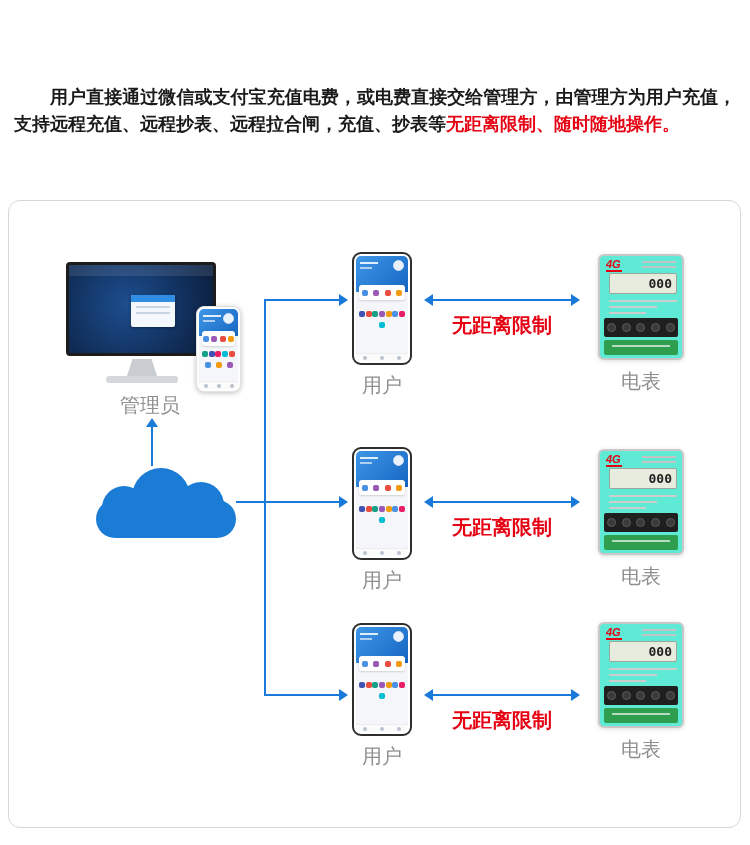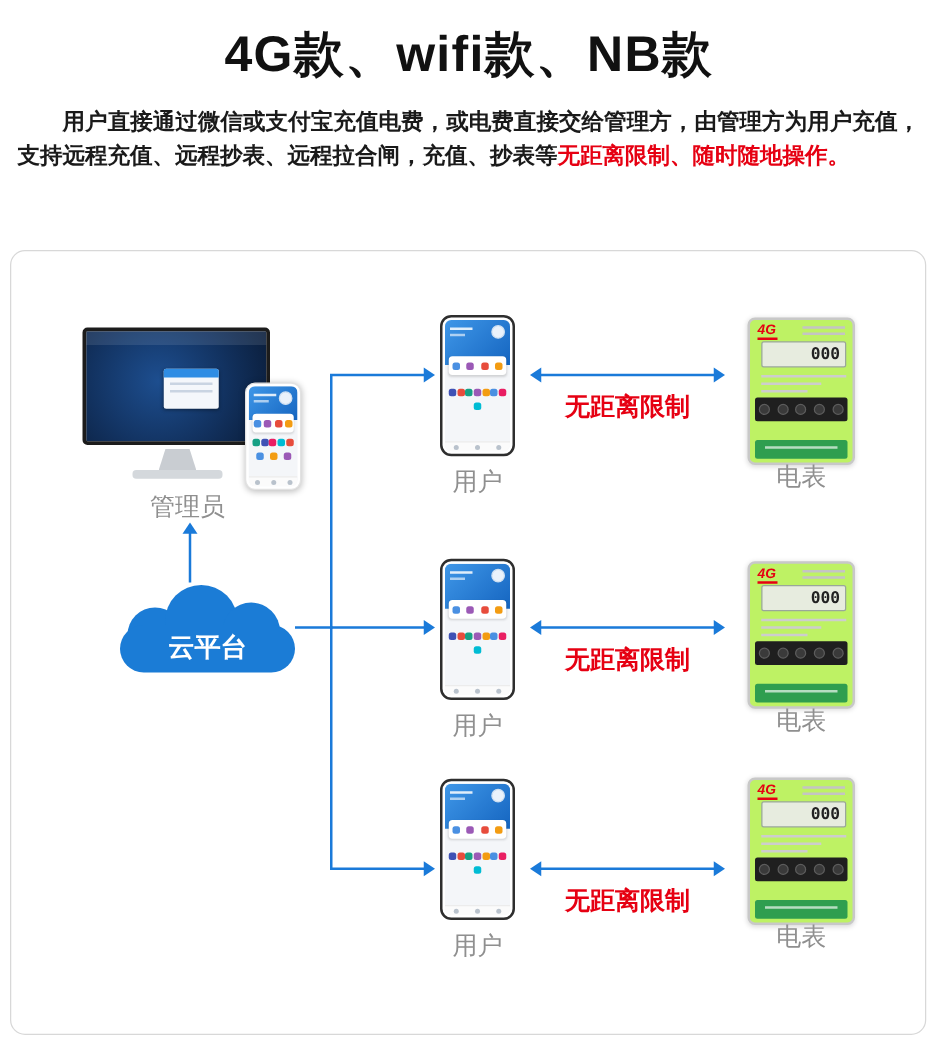--- a/index.html
+++ b/index.html
@@ -85,21 +85,21 @@
   .arrow-dbl::after { content:''; position:absolute; right:-8px; top:-5px;
            border-top:6px solid transparent; border-bottom:6px solid transparent;
            border-left:9px solid #1a7ad9; }
   .link-label { position:absolute; text-align:center; color:#e60012; font-weight:bold; font-size:20px; }
 
   
   .user-phone { position:absolute; left:352px; width:60px; height:113px;
            border:2px solid #2e2e2e; border-radius:9px; background:#fff; padding:2px; }
 
   
-  .meter { position:absolute; left:598px; width:86px; height:118px; background:#bef264;
+  .meter { position:absolute; left:598px; width:86px; height:106px; background:#5eead4;
            border:2px solid #c8c8c8; border-radius:6px; box-shadow:0 1px 4px rgba(0,0,0,.15); }
   .meter-badge { position:absolute; left:6px; top:2px; color:#e60012; font-weight:bold;
            font-style:italic; font-size:11px; }
   .meter-badge::after { content:''; position:absolute; left:0; bottom:-2px; width:16px; height:2px; background:#e60012; }
   .meter-toplines { position:absolute; right:6px; top:5px; width:34px; }
   .meter-toplines div { height:2px; background:#c4c4c4; margin-bottom:3px; }
   .meter-lcd { position:absolute; left:9px; top:17px; width:68px; height:21px;
            background:#e7ecdf; border:1px solid #9aa79a; border-radius:2px;
            text-align:right; padding:2px 4px; font-family:"DejaVu Sans Mono",monospace;
            font-size:13px; font-weight:bold; color:#222; line-height:15px; }
@@ -111,21 +111,20 @@
   .screw { width:9px; height:9px; border-radius:50%; background:#3a3a3a; border:1px solid #5c5c5c; }
   .meter-pcb { position:absolute; left:4px; right:4px; bottom:3px; height:15px;
            background:#2f9e4f; border-radius:2px; }
   .meter-pcb div { height:2px; background:rgba(255,255,255,.65); margin:5px 8px 0 8px; }
 </style>
 </head>
 <body>
 
 <div class="page">
 
-  <div class="title">4G款、wifi款、NB款</div>
 
   <p class="intro"><span>用户直接通过微信或支付宝充值电费，或电费直接交给管理方，由管理方为用户充值，支持远程充值、远程抄表、远程拉合闸，充值、抄表等</span><span class="hl">无距离限制、随时随地操作。</span></p>
 
   <div class="panel"></div>
 
   <div class="monitor-screen">
     <div class="monitor-topbar"></div>
     <div class="monitor-win">
       <div class="wbar"></div>
       <div class="wline"></div>
@@ -168,21 +167,20 @@
 
   <div class="label-gray" style="left:90px; top:392px; width:120px;font-family:Liberation Mono, monospace;">管理员</div>
 
   <div class="arrow-up" style="left:151px; top:426px; height:40px;"></div>
 
   <div class="cloud">
     <div class="puff p1"></div>
     <div class="puff p2"></div>
     <div class="puff p3"></div>
     <div class="base"></div>
-    <div class="cloud-label">云平台</div>
   </div>
 
   <div class="line" style="left:236px; top:501px; width:30px; height:2px;"></div>
   <div class="line" style="left:264px; top:300px; width:2px; height:396px;"></div>
   <div class="arrow-r" style="left:264px; top:299px; width:76px;"></div>
   <div class="arrow-r" style="left:264px; top:501px; width:76px;"></div>
   <div class="arrow-r" style="left:264px; top:694px; width:76px;"></div>
 
   <div class="user-phone" style="top:252px;">
     <div class="mini-screen">

